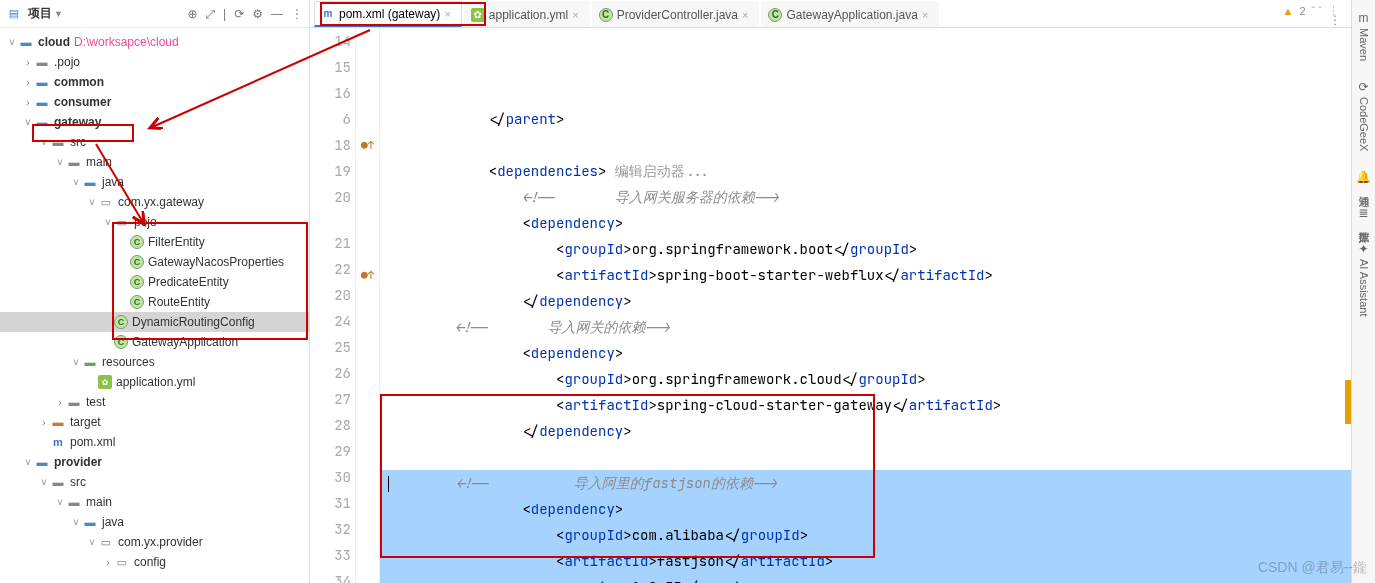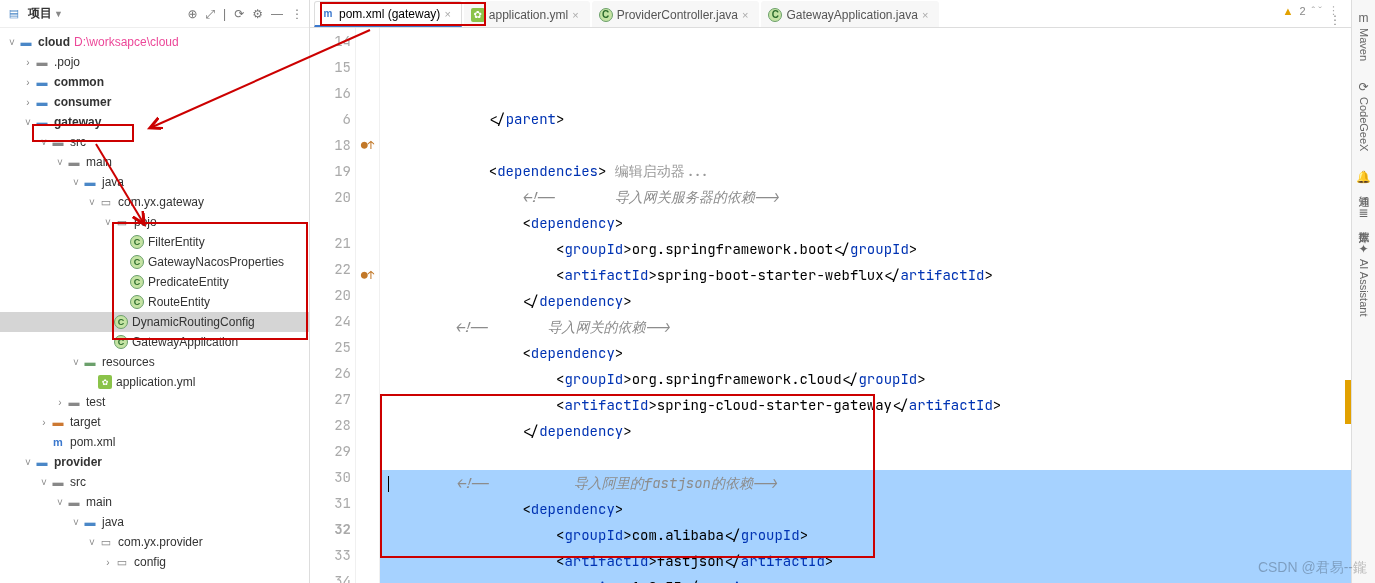--- a/index.html
+++ b/index.html
@@ -264,21 +264,21 @@
           <div style="height: 26px;">22</div>
           <div style="height: 26px;">20</div>
           <div style="height: 26px;">24</div>
           <div style="height: 26px;">25</div>
           <div style="height: 26px;">26</div>
           <div style="height: 26px;">27</div>
           <div style="height: 26px;">28</div>
           <div style="height: 26px;">29</div>
           <div style="height: 26px;">30</div>
           <div style="height: 26px;">31</div>
-          <div style="height: 26px; font-weight: bold;">32</div>
+          <div style="height: 26px;">32</div>
           <div style="height: 26px;">33</div>
           <div style="height: 26px;">34</div>
         </div>
       <div class="markers" id="markers">
           <div class="marker-row"></div>
           <div class="marker-row"></div>
           <div class="marker-row"></div>
           <div class="marker-row"></div>
           <div class="marker-row">●↑</div>
           <div class="marker-row"></div>

